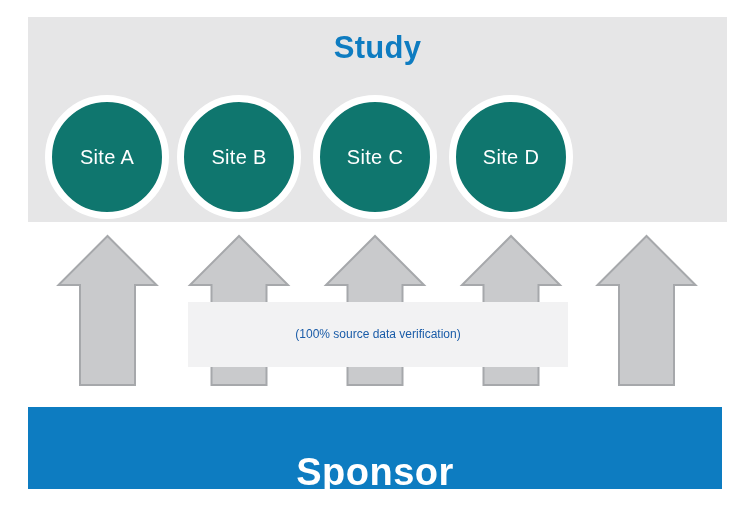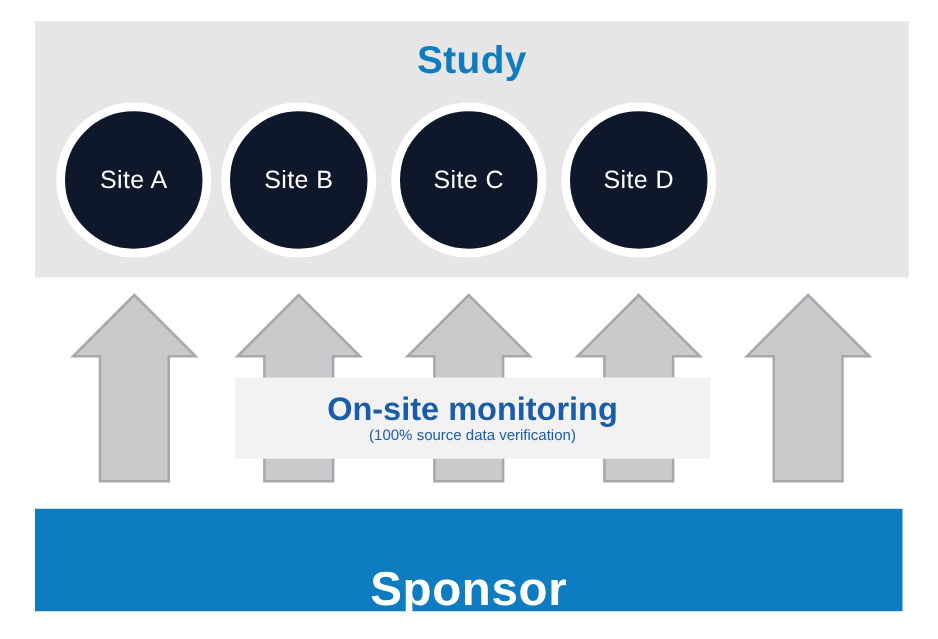--- a/index.html
+++ b/index.html
@@ -35,25 +35,25 @@
     text-align: center;
     font-size: 31px;
     font-weight: bold;
     letter-spacing: 0.3px;
     color: #0e7cc1;
   }
 
   
   .site-circle {
     position: absolute;
-    top: 65px;
+    top: 78px;
     width: 124px;
     height: 124px;
     box-sizing: border-box;
-    background: #0f172a;
+    background: #0f766e;
     border: 7px solid #ffffff;
     border-radius: 50%;
     display: flex;
     align-items: center;
     justify-content: center;
   }
   .site-circle span {
     color: #ffffff;
     font-size: 20px;
     letter-spacing: 0.3px;
@@ -151,21 +151,20 @@
 
   <svg class="arrows-svg" viewBox="0 0 750 511" aria-hidden="true">
     <polygon points="107.5,236 58.5,285 80,285 80,385 135,385 135,285 156.5,285"></polygon>
     <polygon points="239,236 190,285 211.5,285 211.5,385 266.5,385 266.5,285 288,285"></polygon>
     <polygon points="375,236 326,285 347.5,285 347.5,385 402.5,385 402.5,285 424,285"></polygon>
     <polygon points="511,236 462,285 483.5,285 483.5,385 538.5,385 538.5,285 560,285"></polygon>
     <polygon points="646.5,236 597.5,285 619,285 619,385 674,385 674,285 695.5,285"></polygon>
   </svg>
 
   <div class="monitor-box">
-    <div class="monitor-title">On-site monitoring</div>
     <div class="monitor-subtitle">(100% source data verification)</div>
   </div>
 
   <div class="sponsor-bar">
     <span>Sponsor</span>
   </div>
 
 </div>
 
 </body></html>

